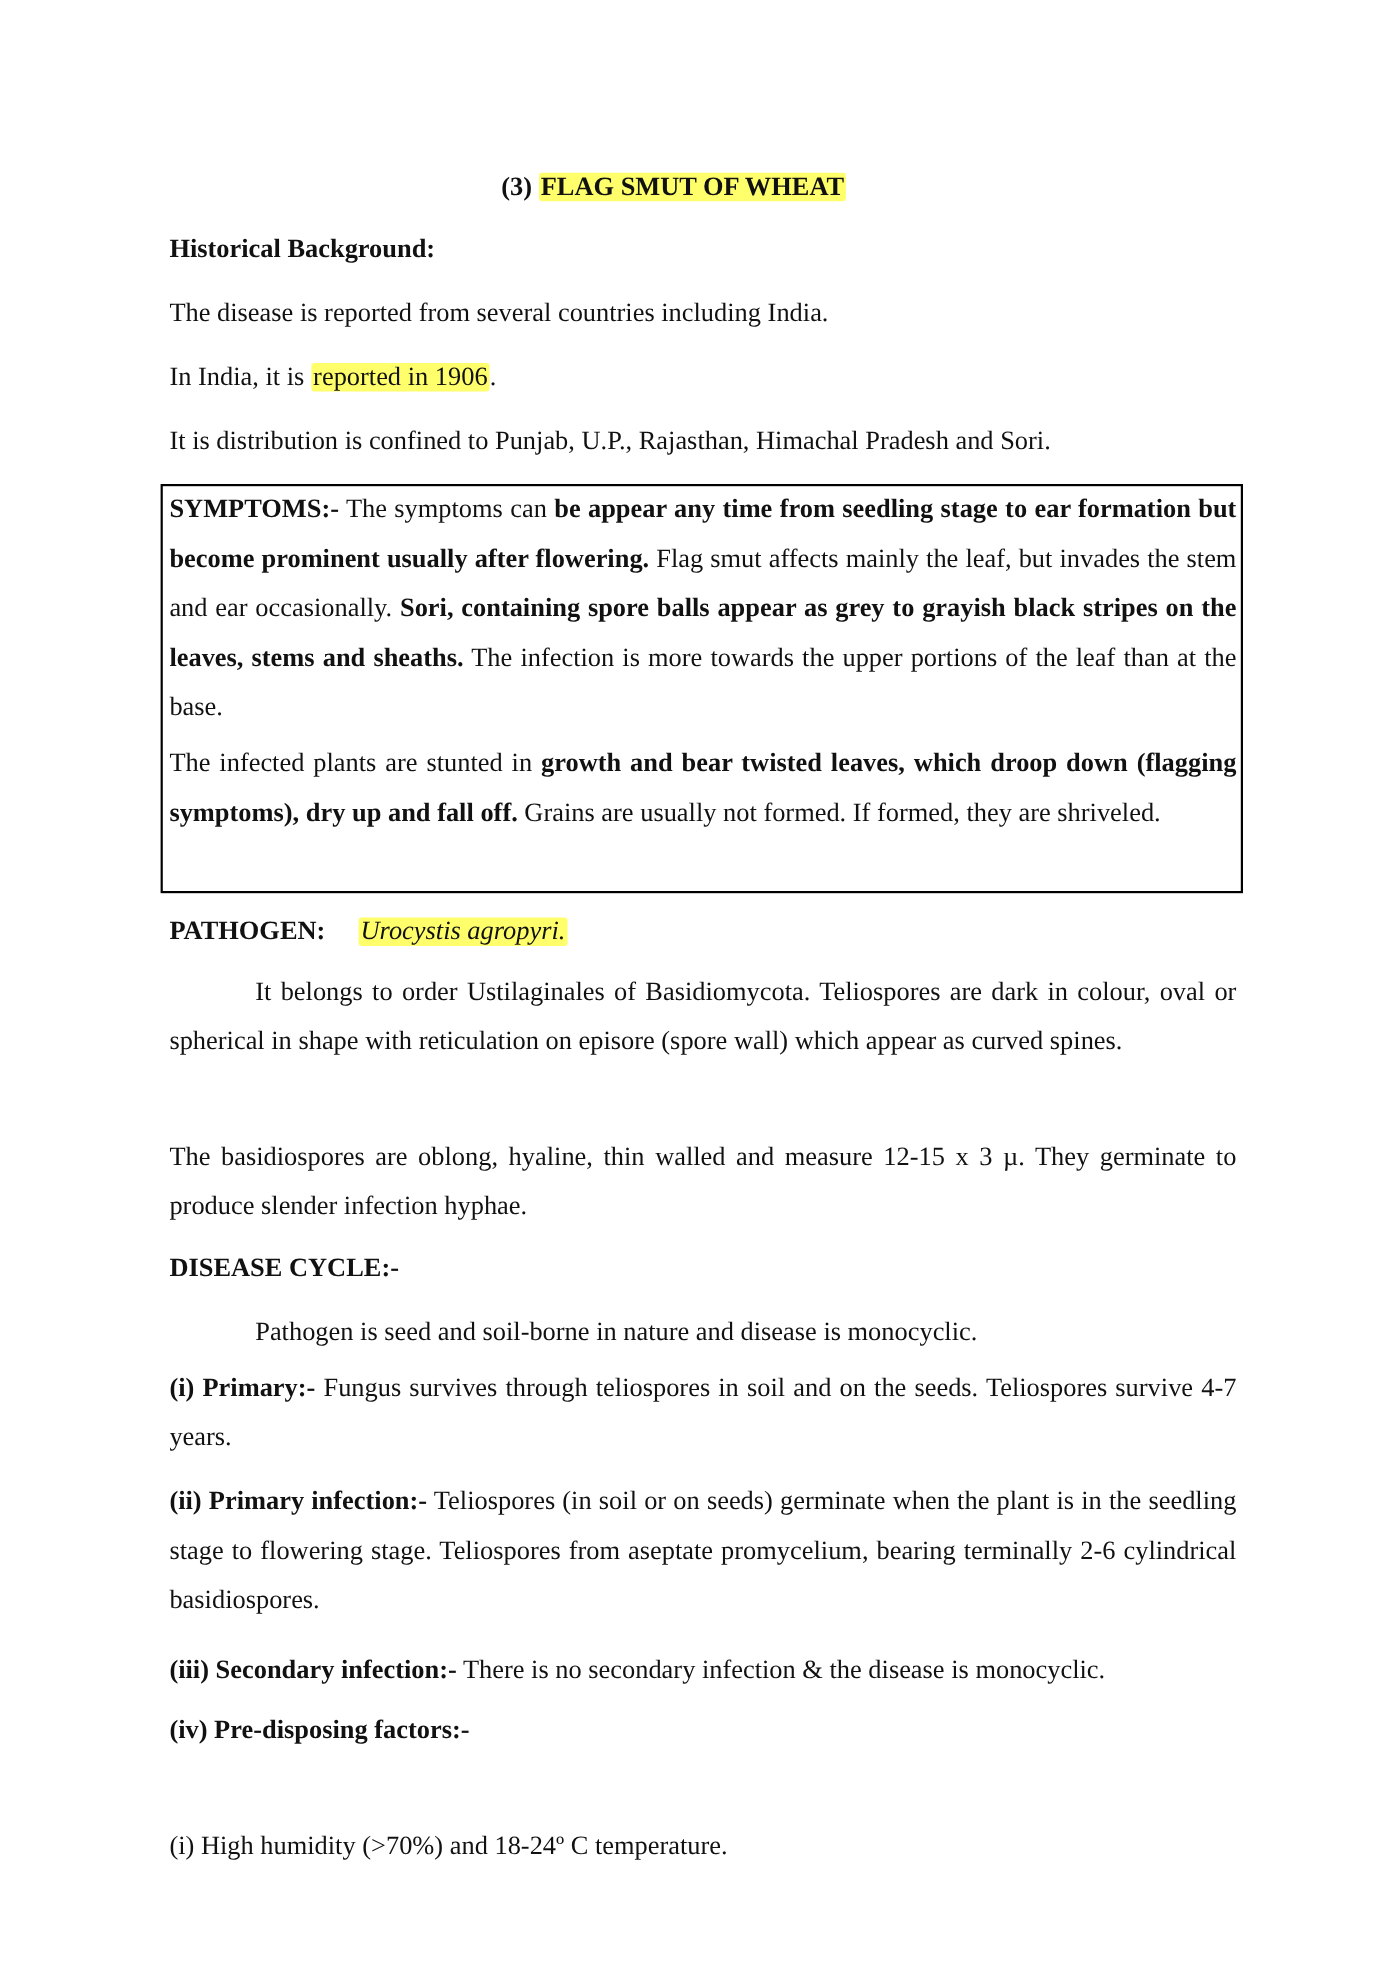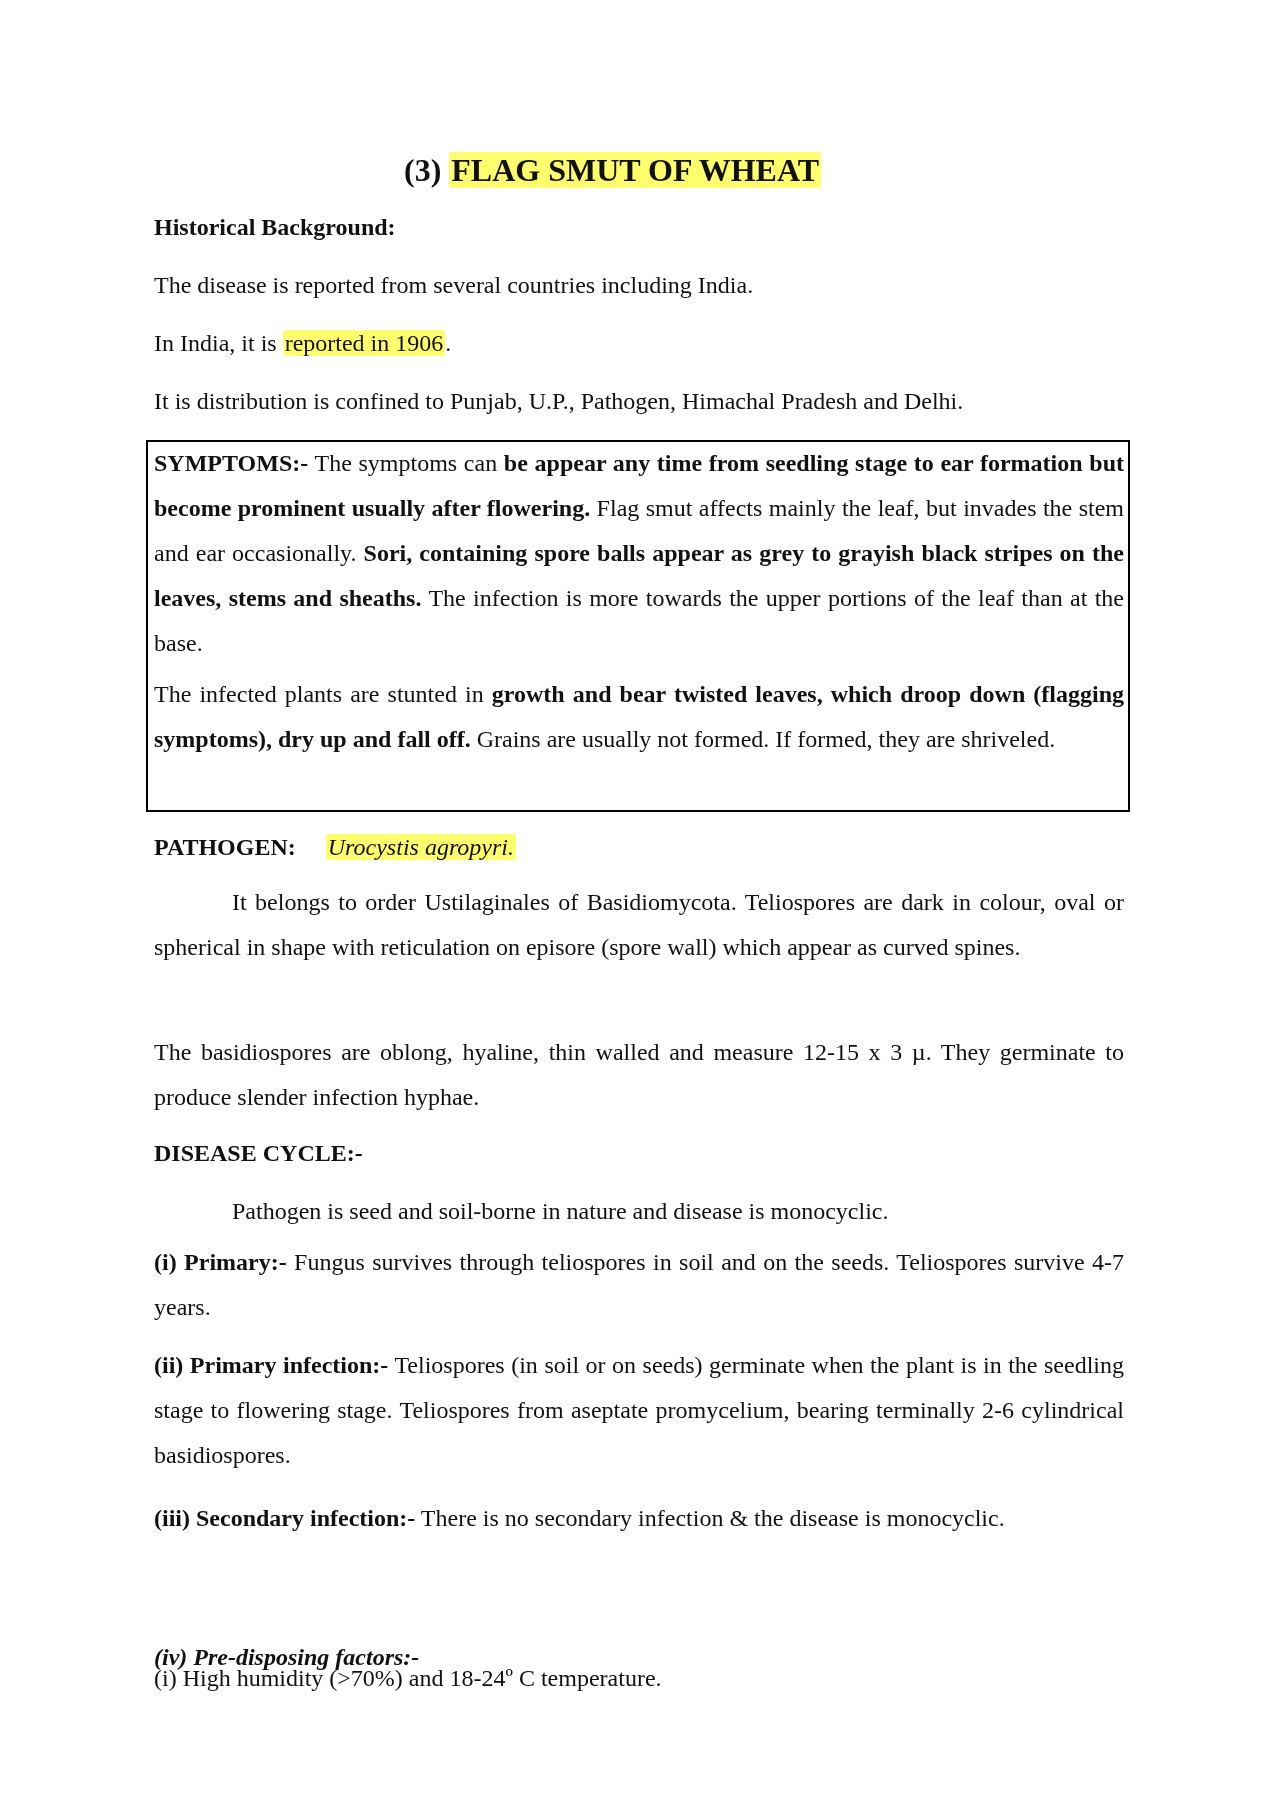--- a/index.html
+++ b/index.html
@@ -3,55 +3,55 @@
 <meta charset="utf-8">
 <style>
   html, body { margin: 0; padding: 0; background: #ffffff; }
   body { width: 1272px; height: 1799px; position: relative; overflow: hidden;
          font-family: "Liberation Serif", "DejaVu Serif", serif; color: #111; }
   .page { position: absolute; left: 0; top: 0; width: 1272px; height: 1799px; }
   .line { position: absolute; left: 154px; font-size: 24px; line-height: 30px; white-space: nowrap; }
   .justify { position: absolute; left: 154px; width: 970px; font-size: 24px; line-height: 45px; text-align: justify; }
   .hl { background: #ffff6b; border-radius: 3px; padding: 0 2px; }
   b { font-weight: bold; }
-  .title { position: absolute; top: 155px; left: 0; width: 1225px; text-align: center; font-size: 32px; font-weight: bold; line-height: 30px; }
+  .title { position: absolute; top: 155px; left: 0; width: 1225px; text-align: center; font-size: 24px; font-weight: bold; line-height: 30px; }
   .box { position: absolute; left: 146px; top: 440px; width: 980px; height: 368px; border: 2px solid #000; }
   .indent { text-indent: 78px; }
 </style>
 </head>
 <body>
 
 <div class="page">
 
   <div class="title">
     <span>(3) </span><span class="hl">FLAG SMUT OF WHEAT</span>
   </div>
 
   <div class="line" style="top:212px;font-weight:bold;">Historical Background:</div>
   <div class="line" style="top:270px;">The disease is reported from several countries including India.</div>
   <div class="line" style="top:328px;">
     <span>In India, it is </span><span class="hl">reported in 1906</span><span>.</span>
   </div>
-  <div class="line" style="top:386px;">It is distribution is confined to Punjab, U.P., Pathogen, Himachal Pradesh and Delhi.</div>
+  <div class="line" style="top:386px;">It is distribution is confined to Punjab, U.P., Rajasthan, Himachal Pradesh and Sori.</div>
 
   <div class="box"></div>
   <div class="justify" style="top:441px;"><b>SYMPTOMS:-</b><span>  The symptoms can </span><b>be appear any time from seedling stage to ear formation but become prominent usually after flowering.</b><span> Flag smut affects mainly the leaf, but invades the stem and ear occasionally. </span><b>Sori, containing spore balls appear as grey to grayish black stripes on the leaves, stems and sheaths.</b><span> The infection is more towards the upper portions of the leaf than at the base.</span></div>
   <div class="justify" style="top:672px;"><span>The infected plants are stunted in </span><b>growth and bear twisted leaves, which droop down (flagging symptoms), dry up and fall off.</b><span> Grains are usually not formed. If formed, they are shriveled.</span></div>
 
   <div class="line" style="top:832px;">
     <b>PATHOGEN:</b><span style="display:inline-block;width:30px;"></span><i class="hl">Urocystis agropyri.</i>
   </div>
   <div class="justify indent" style="top:880px;">It belongs to order Ustilaginales of Basidiomycota. Teliospores are dark in colour, oval or spherical in shape with reticulation on episore (spore wall) which appear as curved spines.</div>
   <div class="justify" style="top:1030px;">The basidiospores are oblong, hyaline, thin walled and measure 12-15 x 3 µ. They germinate to produce slender infection hyphae.</div>
 
   <div class="line" style="top:1138px;font-weight:bold;">DISEASE CYCLE:-</div>
   <div class="line" style="top:1196px;left:232px;">Pathogen is seed and soil-borne in nature and disease is monocyclic.</div>
 
   <div class="justify" style="top:1240px;"><b>(i) </b><b>Primary:-</b><span> Fungus survives through teliospores in soil and on the seeds. Teliospores survive 4-7 years.</span></div>
 
   <div class="justify" style="top:1343px;"><b>(ii) Primary infection:-</b><span> Teliospores (in soil or on seeds) germinate when the plant is in the seedling stage to flowering stage. Teliospores from aseptate promycelium, bearing terminally 2-6 cylindrical basidiospores.</span></div>
 
   <div class="line" style="top:1503px;font-family:Liberation Serif, serif;"><b>(iii) Secondary infection:-</b><span> There is no secondary infection &amp; the disease is monocyclic.</span></div>
 
-  <div class="line" style="top:1642px;font-weight:bold;font-style:italic;">(iv) Pre-disposing factors:-</div>
+  <div class="line" style="top:1558px;font-weight:bold;">(iv) Pre-disposing factors:-</div>
   <div class="line" style="top:1619px;margin-top:44px;">(i) High humidity (&gt;70%) and 18-24º C temperature.</div>
 
 </div>
 
 </body></html>

